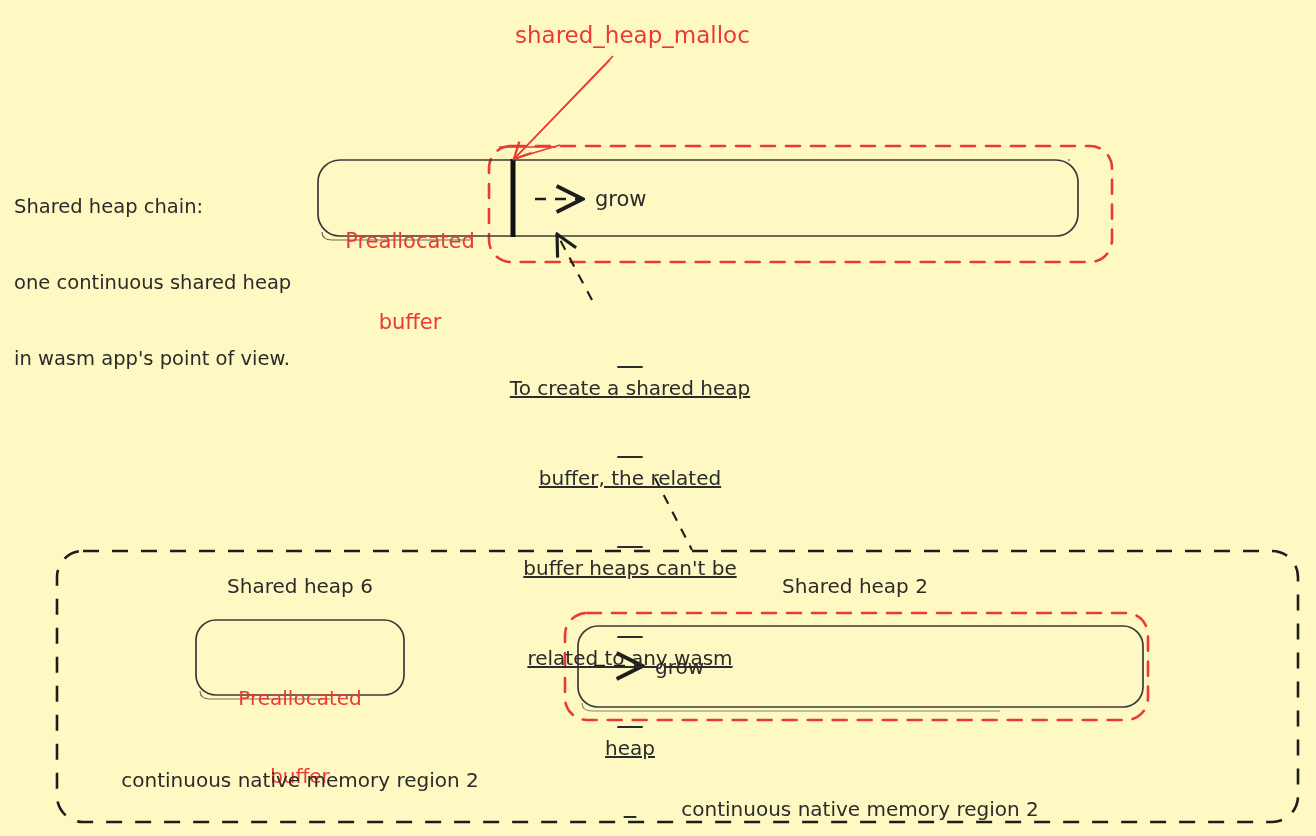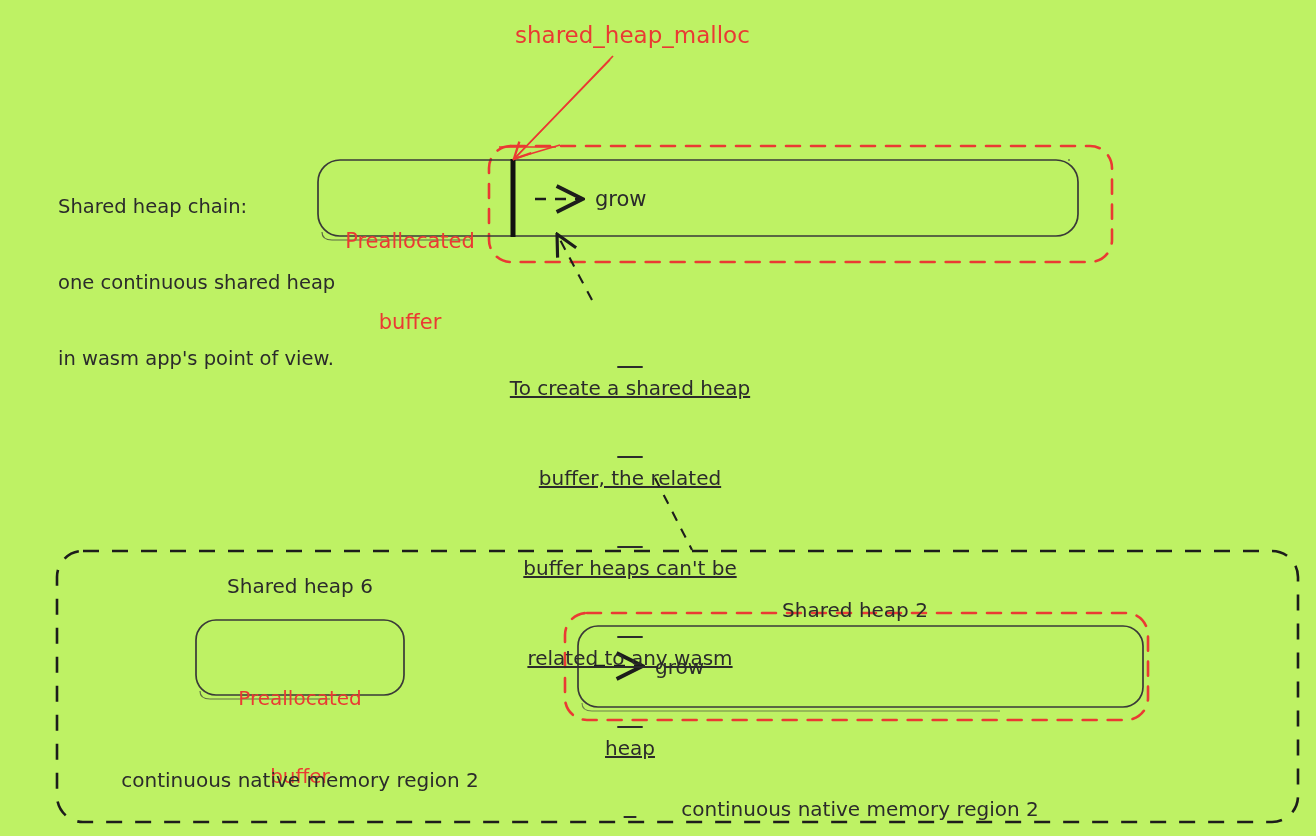--- a/index.html
+++ b/index.html
@@ -10,21 +10,21 @@
   body {
     font-family: "DejaVu Sans", "Liberation Sans", sans-serif;
     width: 1316px;
     height: 836px;
     overflow: hidden;
   }
   #canvas {
     position: relative;
     width: 1316px;
     height: 836px;
-    background: #bef264;
+    background: #fef9c3;
   }
   svg.layer {
     position: absolute;
     left: 0;
     top: 0;
     width: 1316px;
     height: 836px;
     pointer-events: none;
   }
   .txt {
@@ -105,21 +105,21 @@
     </g>
 
     <g>
       <line x1="594" y1="666" x2="640" y2="666" stroke="#1d1d1b" stroke-width="2.6" stroke-dasharray="11 9" marker-end="url(#openArrowBlack)"></line>
     </g>
 
   </svg>
 
   <div class="txt red left" style="left:515px; top:21px; font-size:23px;">shared_heap_malloc</div>
 
-  <div class="txt left" style="left:14px; top:143px; font-size:19.5px;margin-left:44px;">
+  <div class="txt left" style="left:14px; top:143px; font-size:19.5px;">
     <div>Shared heap chain:</div>
     <div>one continuous shared heap</div>
     <div>in wasm app's point of view.</div>
   </div>
 
   <div class="txt red center" style="left:330px; top:173px; width:160px; font-size:21px;">
     <div>Preallocated</div>
     <div>buffer</div>
   </div>
 
@@ -138,21 +138,21 @@
   <div class="txt red center" style="left:200px; top:633px; width:200px; font-size:20px;">
     <div>Preallocated</div>
     <div>buffer</div>
   </div>
 
   <div class="txt center" style="left:105px; top:715px; width:390px; font-size:20px;">
     <div>continuous native memory region 2</div>
     
   </div>
 
-  <div class="txt center" style="left:735px; top:573px; width:240px; font-size:20px;margin-top:24px;">Shared heap 2</div>
+  <div class="txt center" style="left:735px; top:573px; width:240px; font-size:20px;">Shared heap 2</div>
 
   <div class="txt left" style="left:655px; top:654px; font-size:20px;">grow</div>
 
   <div class="txt center" style="left:665px; top:744px; width:390px; font-size:20px;">
     <div>continuous native memory region 2</div>
     
   </div>
 
 </div>
 

